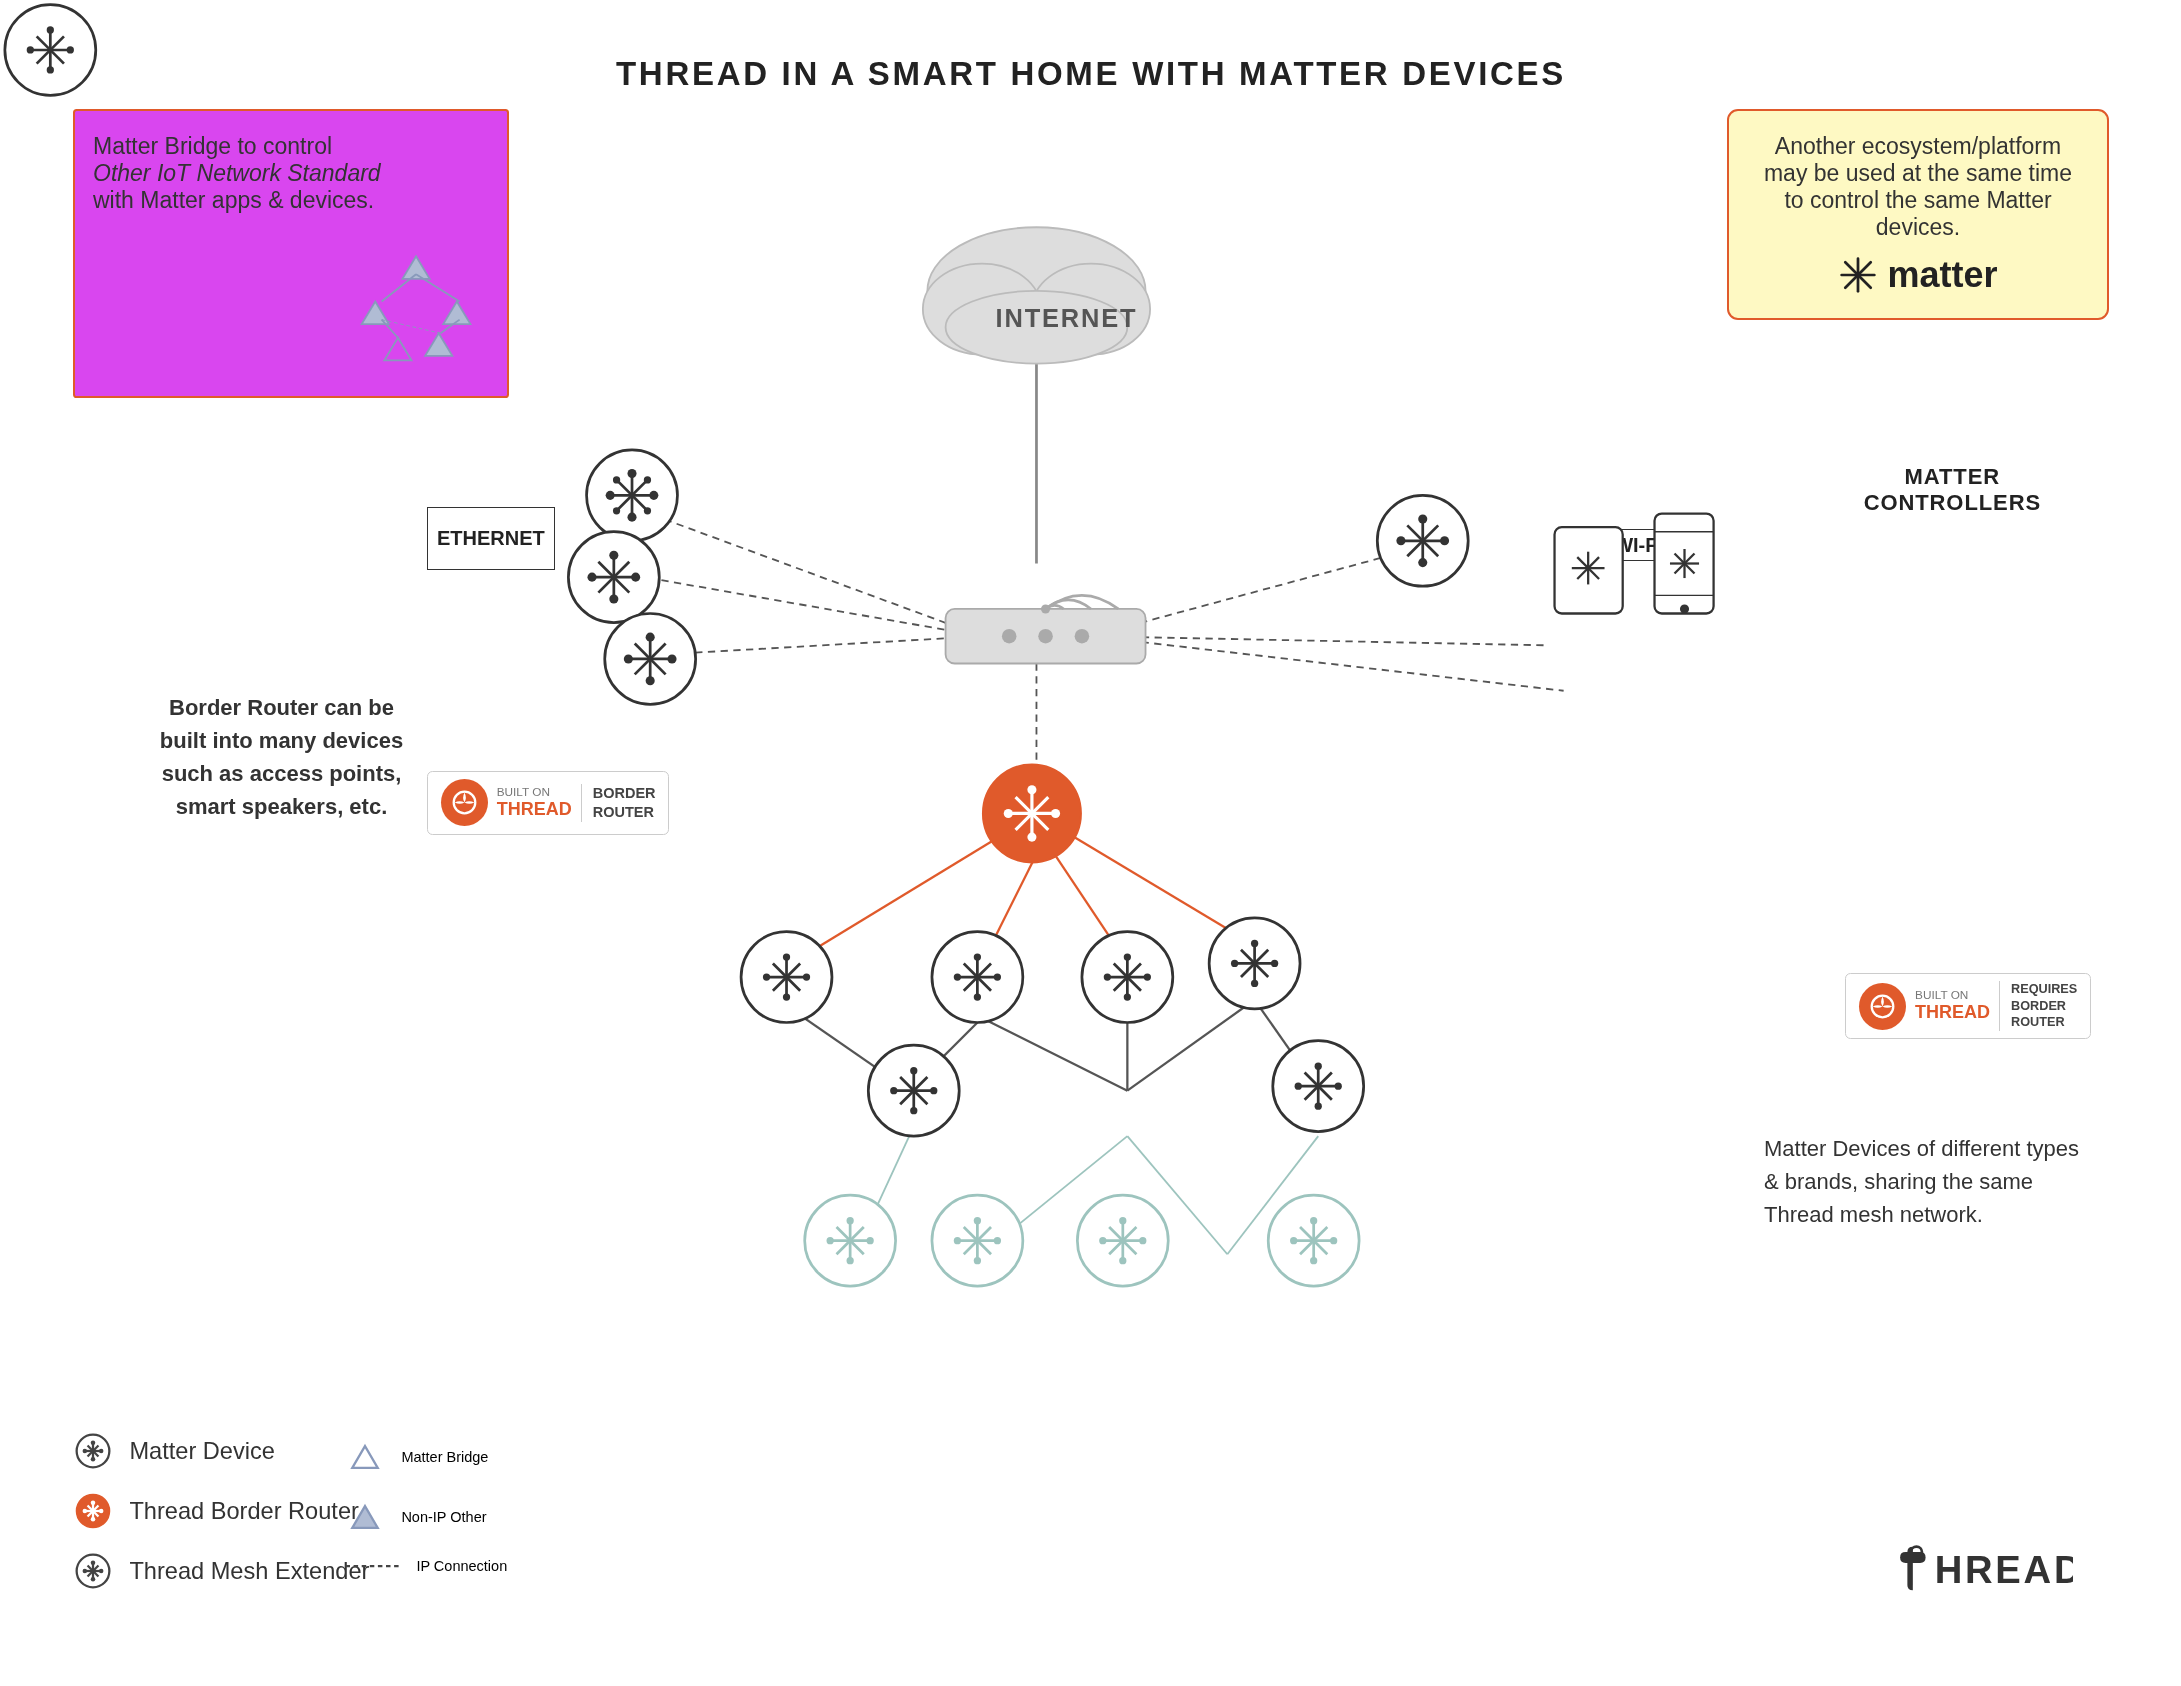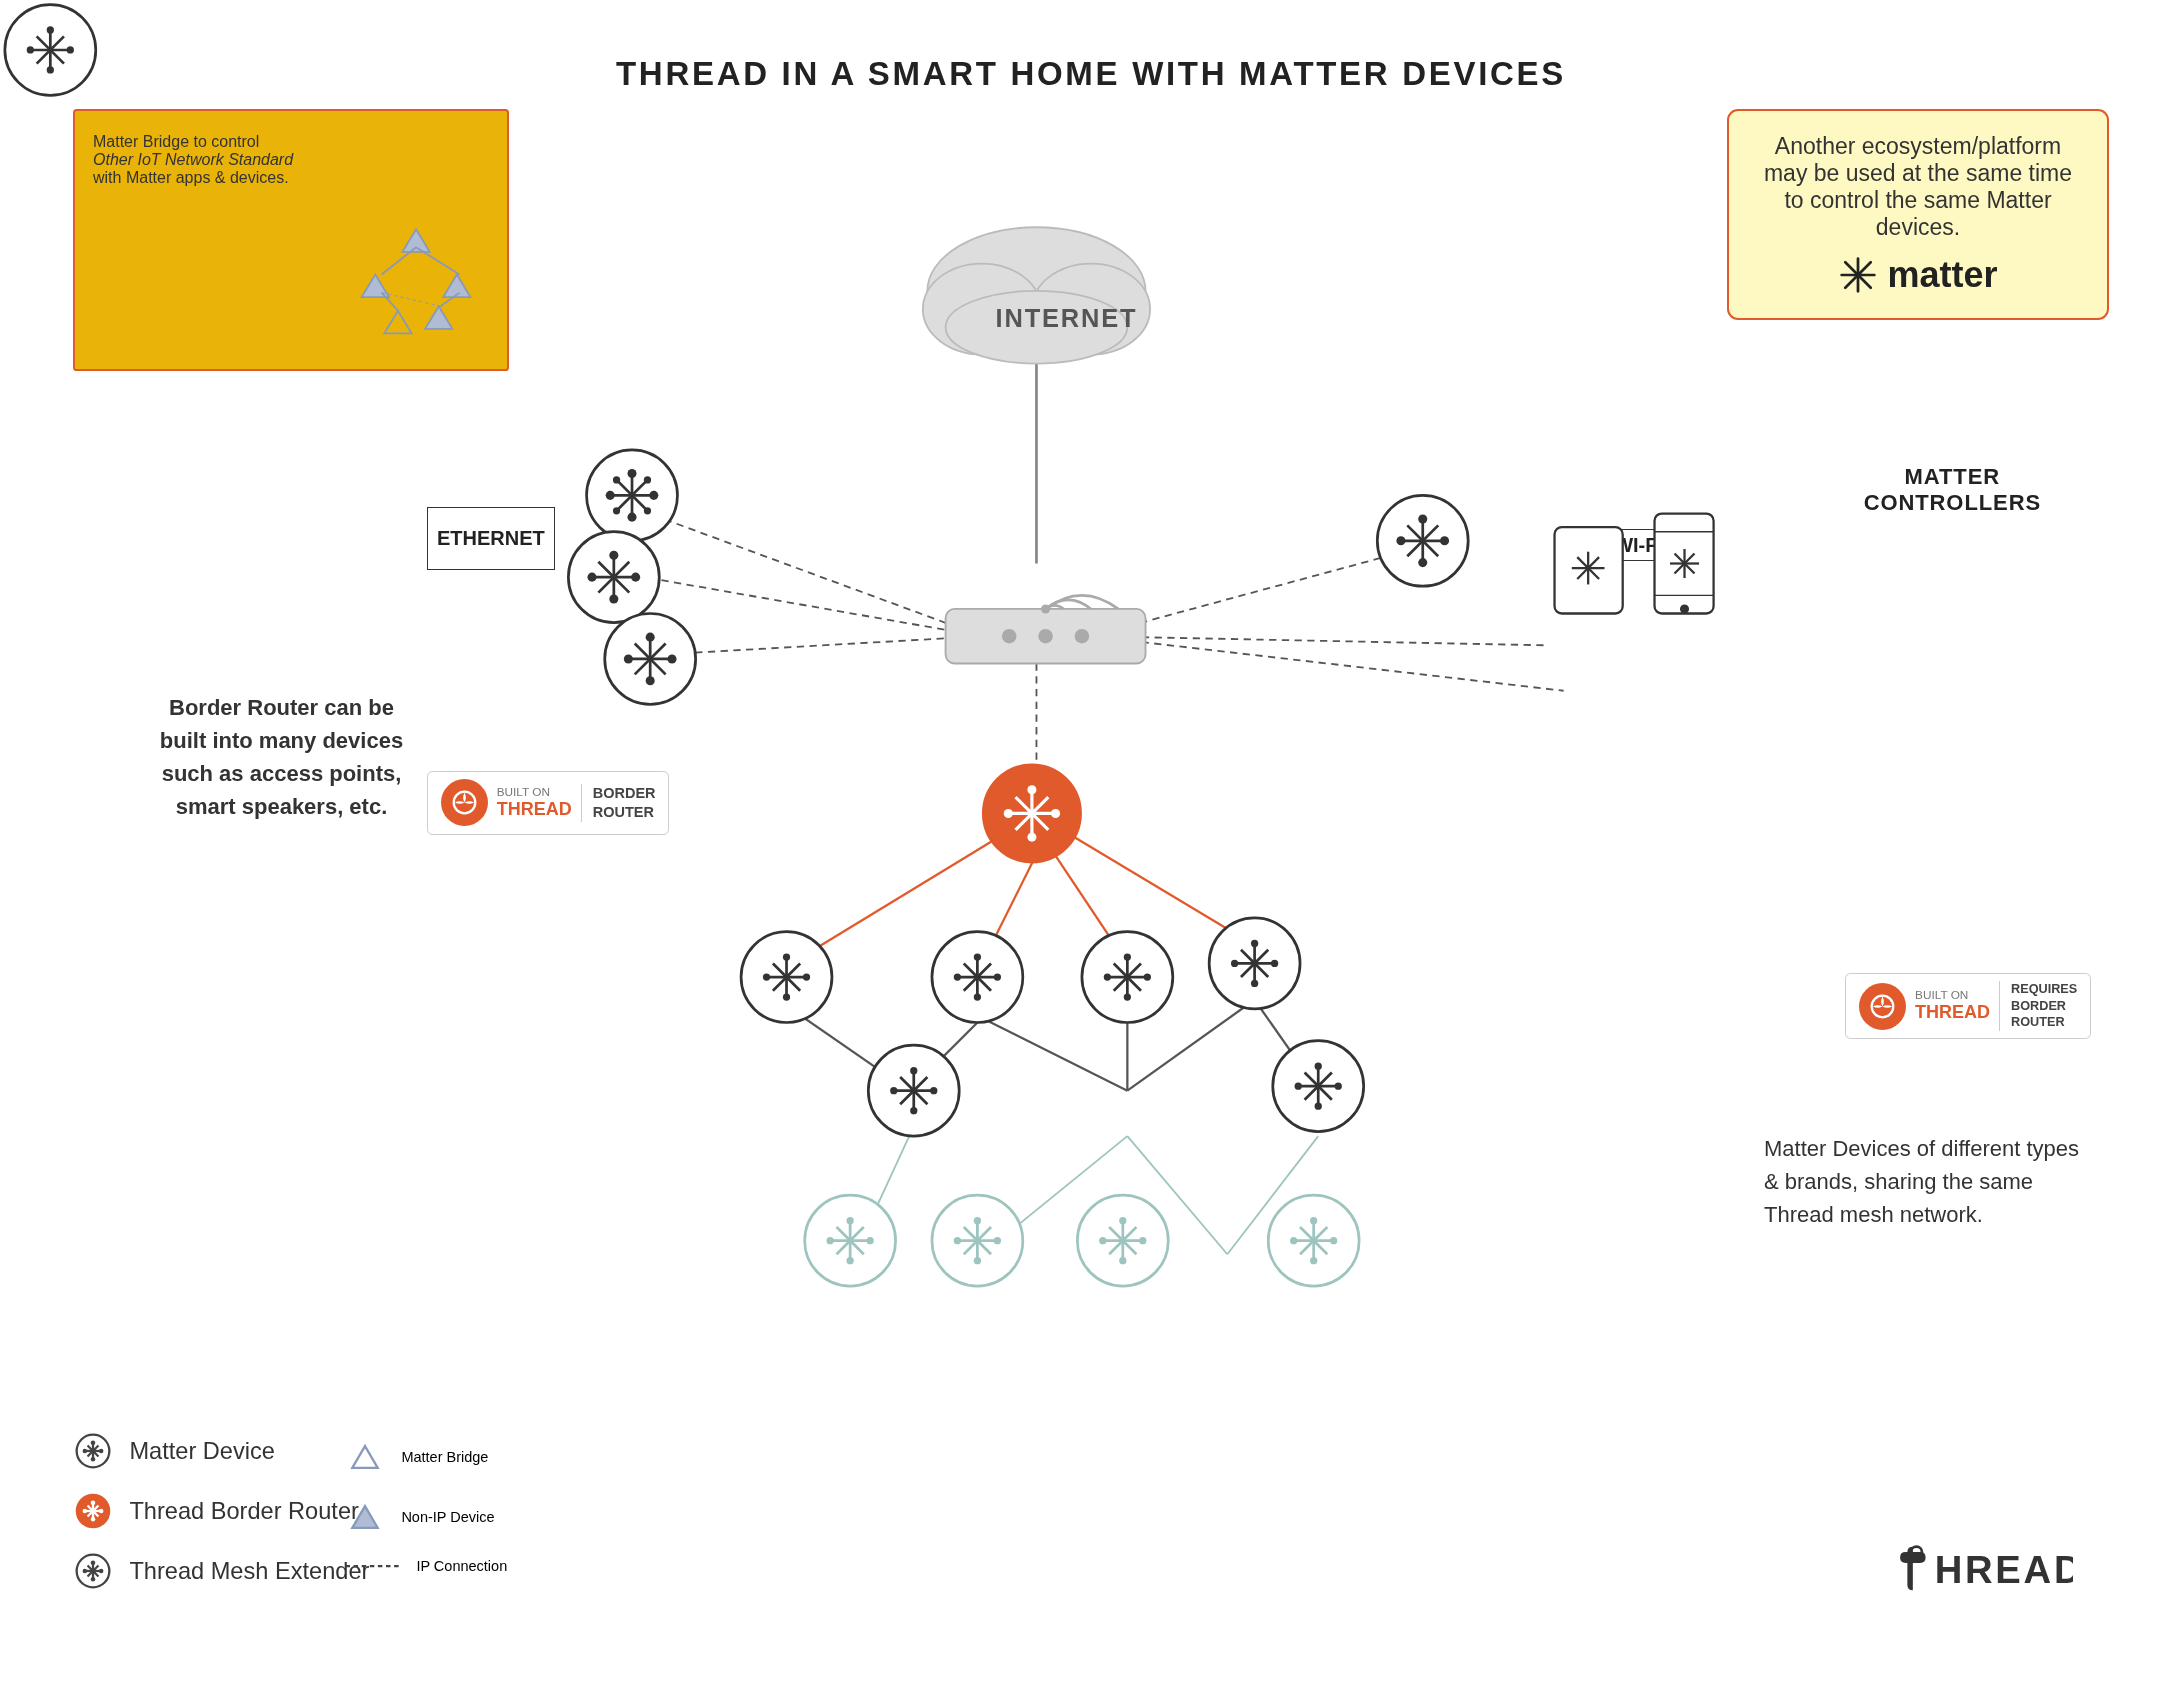--- a/index.html
+++ b/index.html
@@ -60,23 +60,23 @@
     }
     
     .info-box-left {
       position: absolute;
       top: 109px;
       left: 73px;
       width: 436px;
       border: 2.3px solid #e05a2b;
       border-radius: 3.6px;
       padding: 22px 18px;
-      font-size: 16px;
+      font-size: 23px;
       color: #333;
-      background: #eab308;
+      background: #d946ef;
     }
     .info-box-left em {
       font-style: italic;
     }
     .info-box-right {
       position: absolute;
       top: 109px;
       right: 73px;
       width: 382px;
       border: 2.3px solid #e05a2b;
@@ -322,21 +322,21 @@
     </div>
     <span>Matter Bridge</span>
   </div>
 
   <div class="legend-item">
     <div class="legend-icon">
       <svg width="40" height="40" viewBox="0 0 44 44">
         <polygon points="22,10 36,34 8,34" fill="#b0bcd4" stroke="#8899bb" stroke-width="2.5"></polygon>
       </svg>
     </div>
-    <span>Non-IP Device</span>
+    <span>Non-IP Other</span>
   </div>
 
   <div class="legend-item">
     <div class="legend-icon">
       <svg width="55" height="18" viewBox="0 0 60 20">
         <line x1="0" y1="10" x2="60" y2="10" stroke="#444" stroke-width="2.5" stroke-dasharray="5,4"></line>
       </svg>
     </div>
     <span>IP Connection</span>
   </div>

